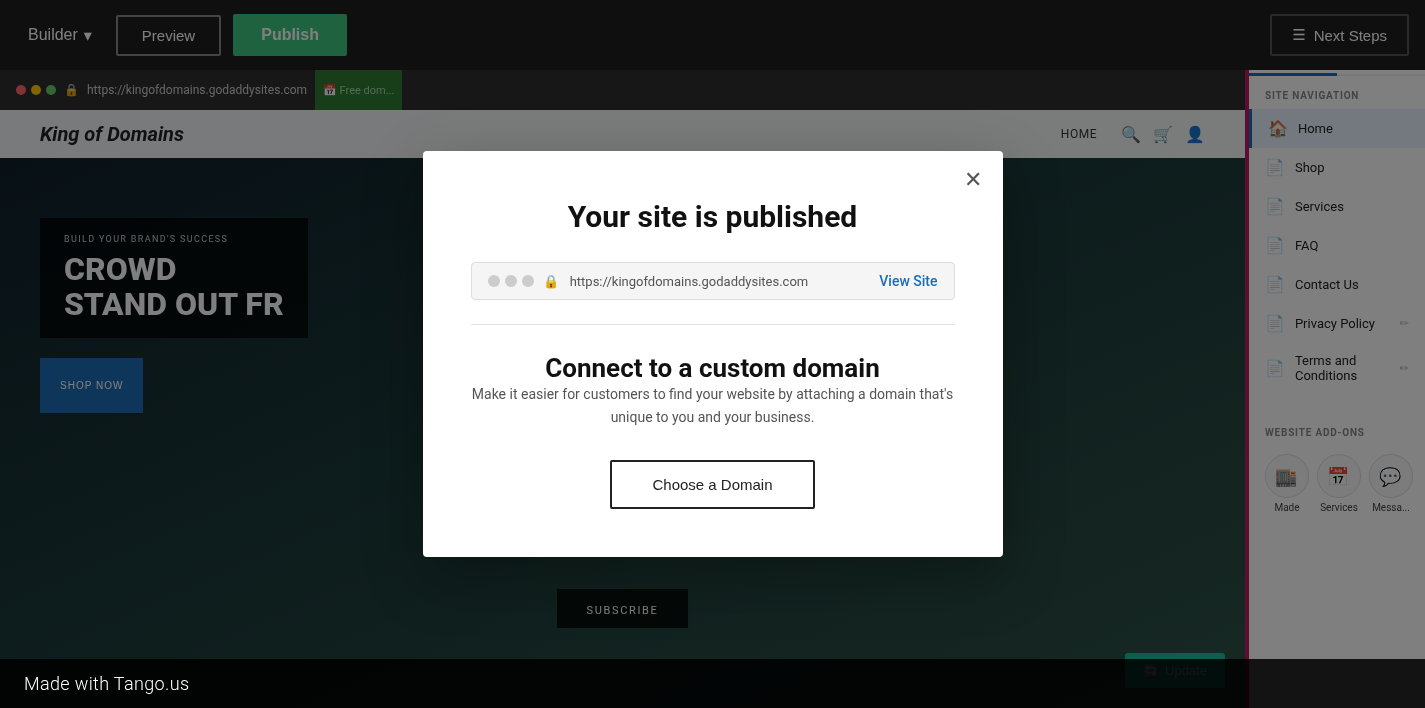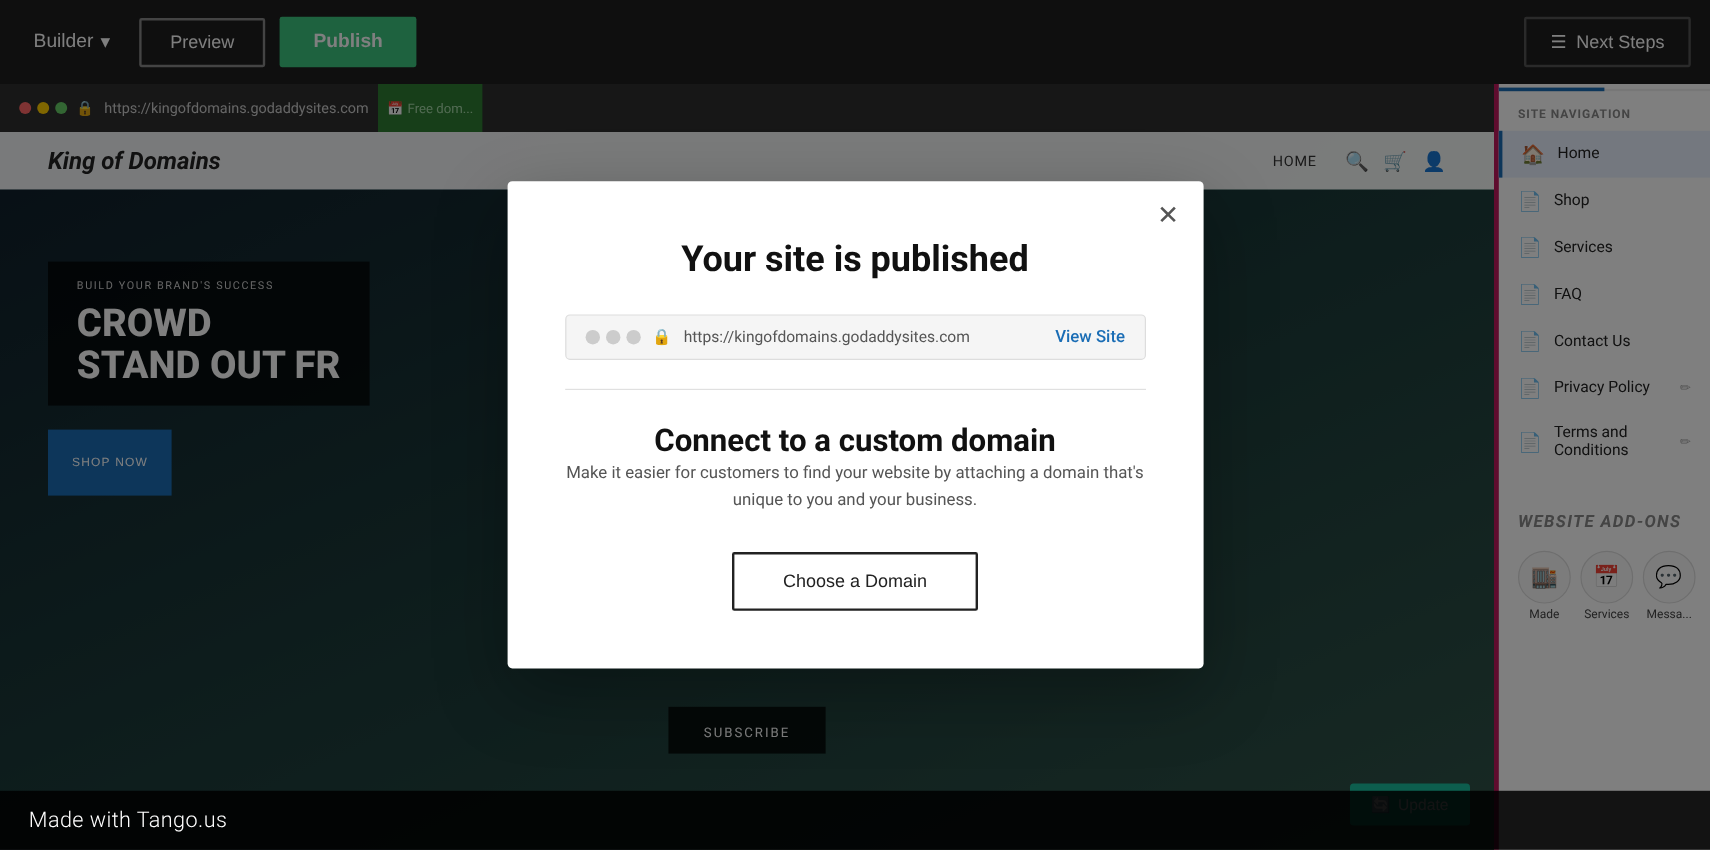--- a/index.html
+++ b/index.html
@@ -53,22 +53,22 @@
     }
     .sidebar-nav-item {
       display: flex; align-items: center; gap: 10px; padding: 10px 16px;
       cursor: pointer; font-size: 13px; color: #222;
     }
     .sidebar-nav-item.active { background: #e8f0fe; border-left: 3px solid #1a6db5; }
     .sidebar-nav-item .nav-icon { color: #555; font-size: 16px; }
     .sidebar-nav-item .ext-icon { margin-left: auto; color: #aaa; font-size: 11px; }
 
     .sidebar-addons-label {
-      font-size: 14px; font-weight: 700; color: #888; letter-spacing: 0.08em;
-      padding: 14px 16px 8px; text-transform: uppercase; margin-top: 20px; font-style: italic;
+      font-size: 10px; font-weight: 700; color: #888; letter-spacing: 0.08em;
+      padding: 14px 16px 8px; text-transform: uppercase; margin-top: 20px;
     }
     .sidebar-addons {
       display: flex; gap: 8px; padding: 8px 16px;
     }
     .addon-item {
       display: flex; flex-direction: column; align-items: center; gap: 4px;
       font-size: 10px; color: #444; cursor: pointer;
     }
     .addon-icon-circle {
       width: 44px; height: 44px; border-radius: 50%; border: 1px solid #ddd;

